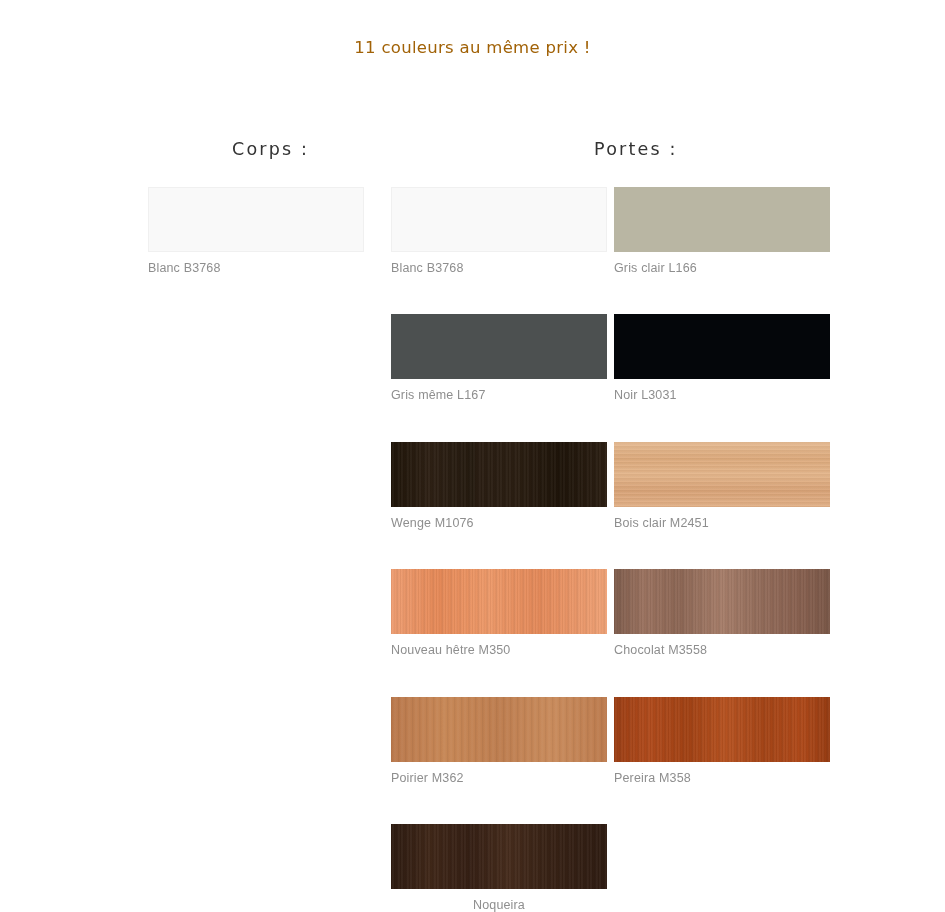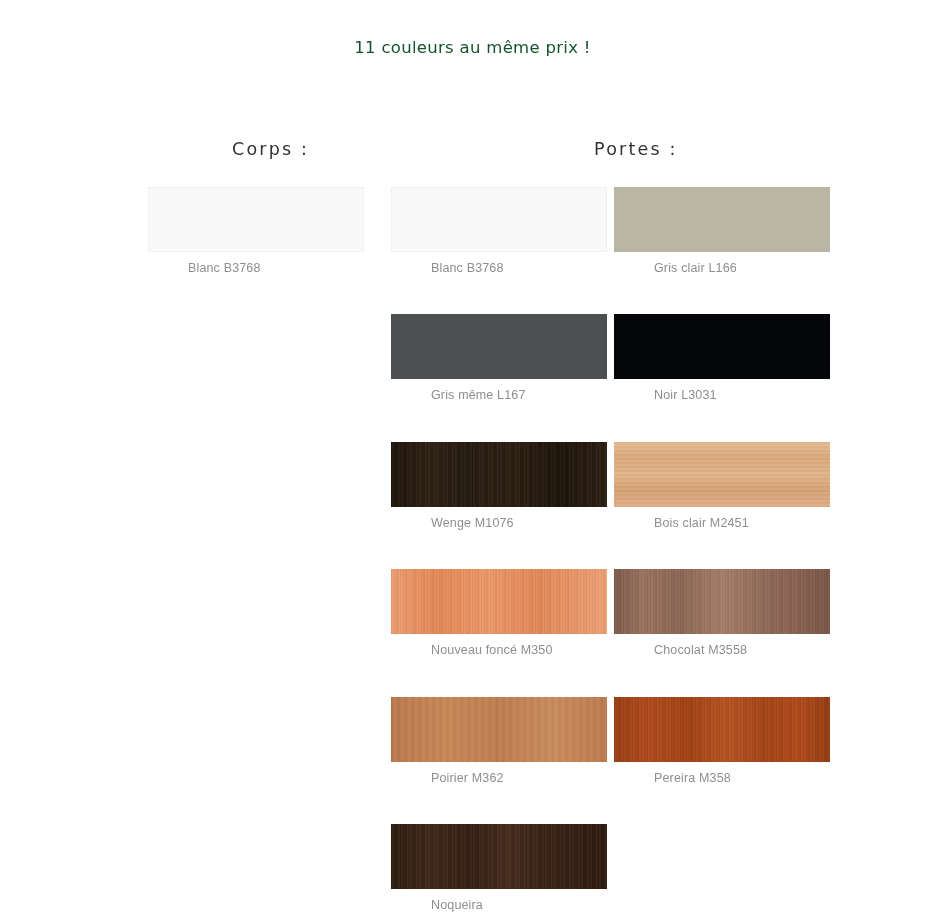--- a/index.html
+++ b/index.html
@@ -19,21 +19,21 @@
   .page-title {
     position: absolute;
     left: 0;
     top: 38px;
     width: 945px;
     text-align: center;
     font-family: "DejaVu Sans", sans-serif;
     font-size: 16.5px;
     font-weight: 400;
     letter-spacing: 0.3px;
-    color: #14532d;
+    color: #a16207;
     white-space: nowrap;
   }
 
   
   .col-header {
     position: absolute;
     top: 110px;
     font-family: "DejaVu Sans", sans-serif;
     font-size: 17.5px;
     font-weight: 400;
@@ -65,35 +65,34 @@
     background: #ffffff;
   }
   .swatch-label {
     margin-top: 9px;
     font-family: "Liberation Sans", sans-serif;
     font-size: 12.5px;
     font-weight: 400;
     color: #8e8e8e;
     letter-spacing: 0.15px;
     white-space: nowrap;
-    margin-left: 40px;
   }
 
   
   .c0 { left: 148px; }
   .c1 { left: 391px; }
   .c2 { left: 614px; }
 
   
   .r0 { top: 187px; }
   .r1 { top: 314px; }
   .r2 { top: 442px; }
   .r3 { top: 569px; }
   .r4 { top: 697px; }
-  .r5 { top: 824px; }
+  .r5 { top: 824px; text-align: center; }
 
   
   .grain-v::after {
     content: "";
     position: absolute;
     inset: 0;
     background-image: repeating-linear-gradient(
       90deg,
       rgba(0,0,0,0.10) 0px,
       rgba(0,0,0,0.00) 1px,
@@ -177,21 +176,21 @@
     <div class="swatch-label">Wenge M1076</div>
   </div>
 
   <div class="swatch-cell c2 r2">
     <div class="swatch-chip grain-h" style="background:linear-gradient(180deg,#e8bd94 0%,#ddaa7c 25%,#e5b68b 50%,#d9a377 75%,#e3b187 100%),#e0b082"></div>
     <div class="swatch-label">Bois clair M2451</div>
   </div>
 
   <div class="swatch-cell c1 r3">
     <div class="swatch-chip grain-v" style="background:linear-gradient(90deg,#ef9e72 0%,#e78a58 22%,#ee9a6a 45%,#e58a5a 68%,#f0a377 100%),#e89465"></div>
-    <div class="swatch-label">Nouveau foncé M350</div>
+    <div class="swatch-label">Nouveau hêtre M350</div>
   </div>
 
   <div class="swatch-cell c2 r3">
     <div class="swatch-chip grain-v" style="background:linear-gradient(90deg,#7e5c4c 0%,#9c7360 14%,#8d6755 30%,#a77e6a 50%,#936c5a 68%,#8a6251 84%,#7b5848 100%),#9a7260"></div>
     <div class="swatch-label">Chocolat M3558</div>
   </div>
 
   <div class="swatch-cell c1 r4">
     <div class="swatch-chip grain-soft" style="background:linear-gradient(90deg,#b9784c 0%,#c68655 25%,#bd7d4f 50%,#c88a5b 75%,#bb7a4d 100%),#c07f52"></div>
     <div class="swatch-label">Poirier M362</div>

